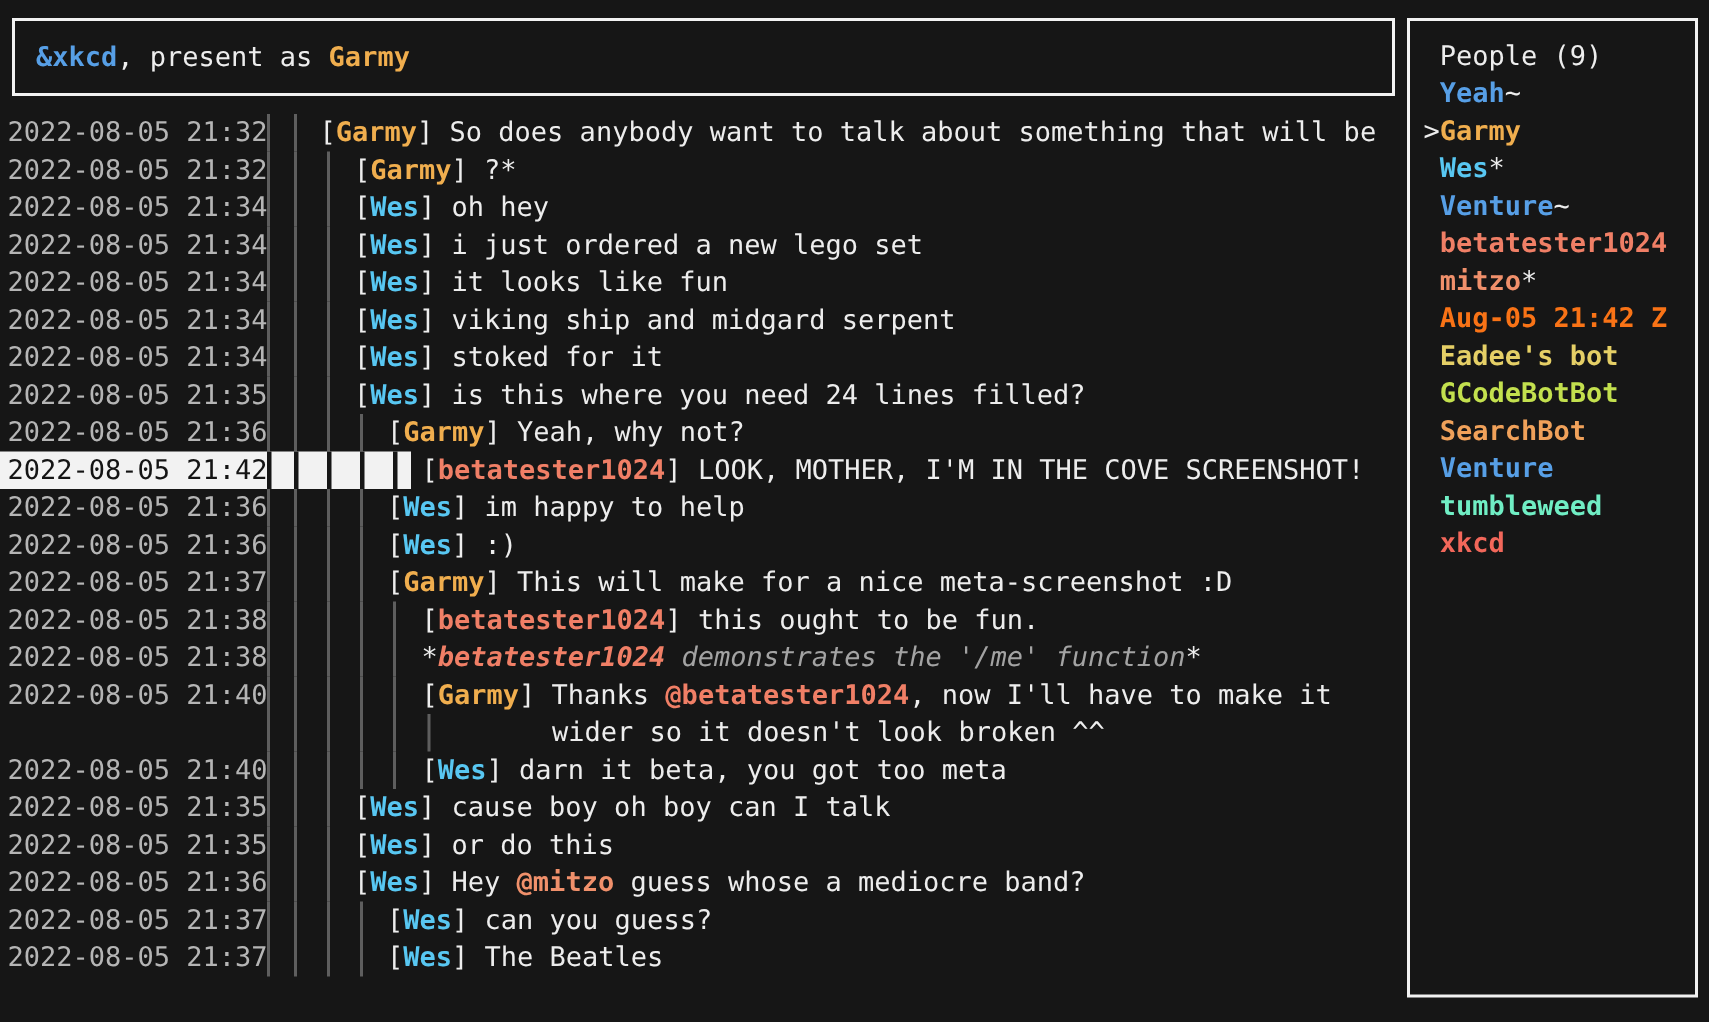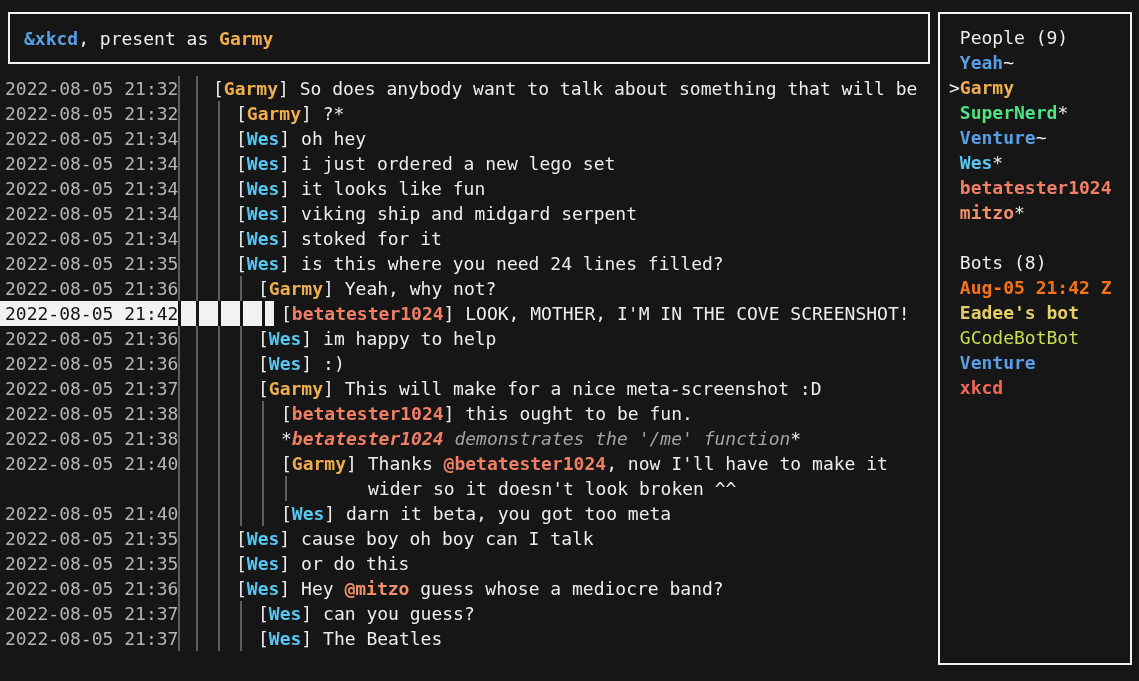--- a/index.html
+++ b/index.html
@@ -55,27 +55,27 @@
     <div class="row"><span class="sep" style="left: 178px;"></span><span class="guide" style="left: 196px;"></span><span class="guide" style="left: 218px;"></span><span class="ts">2022-08-05 21:36</span><span class="msg" style="left: 236px;"><span style="color: rgb(237, 237, 237);">[</span><span style="color: rgb(88, 199, 242); font-weight: bold;">Wes</span><span style="color: rgb(237, 237, 237);">] </span><span style="color: rgb(237, 237, 237);">Hey </span><span style="color: rgb(240, 144, 107); font-weight: bold;">@mitzo</span><span style="color: rgb(237, 237, 237);"> guess whose a mediocre band?</span></span></div>
     <div class="row"><span class="sep" style="left: 178px;"></span><span class="guide" style="left: 196px;"></span><span class="guide" style="left: 218px;"></span><span class="guide" style="left: 240px;"></span><span class="ts">2022-08-05 21:37</span><span class="msg" style="left: 258px;"><span style="color: rgb(237, 237, 237);">[</span><span style="color: rgb(88, 199, 242); font-weight: bold;">Wes</span><span style="color: rgb(237, 237, 237);">] </span><span style="color: rgb(237, 237, 237);">can you guess?</span></span></div>
     <div class="row"><span class="sep" style="left: 178px;"></span><span class="guide" style="left: 196px;"></span><span class="guide" style="left: 218px;"></span><span class="guide" style="left: 240px;"></span><span class="ts">2022-08-05 21:37</span><span class="msg" style="left: 258px;"><span style="color: rgb(237, 237, 237);">[</span><span style="color: rgb(88, 199, 242); font-weight: bold;">Wes</span><span style="color: rgb(237, 237, 237);">] </span><span style="color: rgb(237, 237, 237);">The Beatles</span></span></div>
   </div>
 
 <div id="sidebar" class="box">
   <div class="side-line"><span class="pre"> </span><span class="side-title">People</span><span class="side-count"> (9)</span></div>
   <div id="people-list">
       <div class="side-line"><span class="pre"> </span><span style="color: rgb(87, 159, 230); font-weight: bold;">Yeah</span><span>~</span></div>
       <div class="side-line"><span class="pre">&gt;</span><span style="color: rgb(240, 174, 78); font-weight: bold;">Garmy</span></div>
-      <div class="side-line"><span class="pre"> </span><span style="color: rgb(77, 227, 131); font-weight: bold;">SuperNerd</span><span>*</span></div>
+      <div class="side-line"><span class="pre"> </span><span style="color: rgb(88, 199, 242); font-weight: bold;">Wes</span><span>*</span></div>
       <div class="side-line"><span class="pre"> </span><span style="color: rgb(87, 159, 230); font-weight: bold;">Venture</span><span>~</span></div>
-      <div class="side-line"><span class="pre"> </span><span style="color: rgb(88, 199, 242); font-weight: bold;">Wes</span><span>*</span></div>
       <div class="side-line"><span class="pre"> </span><span style="color: rgb(240, 127, 102); font-weight: bold;">betatester1024</span></div>
       <div class="side-line"><span class="pre"> </span><span style="color: rgb(240, 144, 107); font-weight: bold;">mitzo</span><span>*</span></div>
     </div>
-  <div class="side-line" id="bots-title-line"><span class="pre"> </span><span class="side-title">Bots</span><span class="side-count"> (8)</span></div>
   <div id="bots-list">
       <div class="side-line"><span class="pre"> </span><span style="color: #f97316; font-weight: bold;">Aug-05 21:42 Z</span></div>
       <div class="side-line"><span class="pre"> </span><span style="color: rgb(229, 207, 102); font-weight: bold;">Eadee's bot</span></div>
-      <div class="side-line"><span class="pre"> </span><span style="color: rgb(195, 224, 78); font-weight: normal;">GCodeBotBot</span></div>
+      <div class="side-line"><span class="pre"> </span><span style="color: rgb(195, 224, 78); font-weight: bold;">GCodeBotBot</span></div>
+      <div class="side-line"><span class="pre"> </span><span style="color: rgb(240, 161, 90); font-weight: bold;">SearchBot</span></div>
       <div class="side-line"><span class="pre"> </span><span style="color: rgb(87, 159, 230); font-weight: bold;">Venture</span></div>
+      <div class="side-line"><span class="pre"> </span><span style="color: rgb(112, 238, 196); font-weight: bold;">tumbleweed</span></div>
       <div class="side-line"><span class="pre"> </span><span style="color: rgb(242, 103, 90); font-weight: bold;">xkcd</span></div>
     </div>
 </div>
 
 </body></html>

